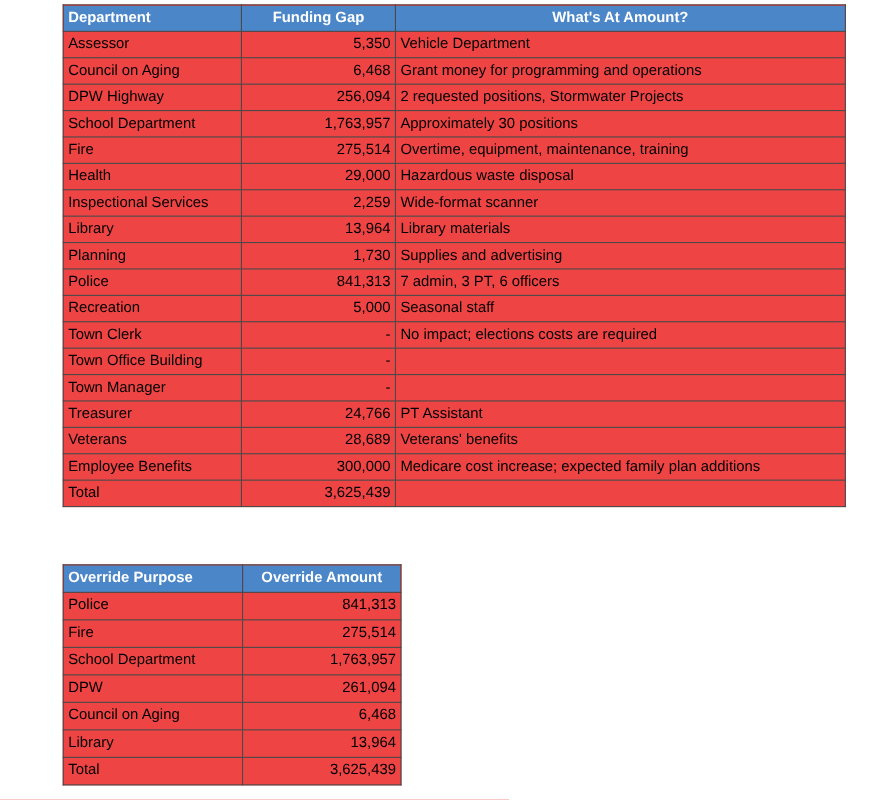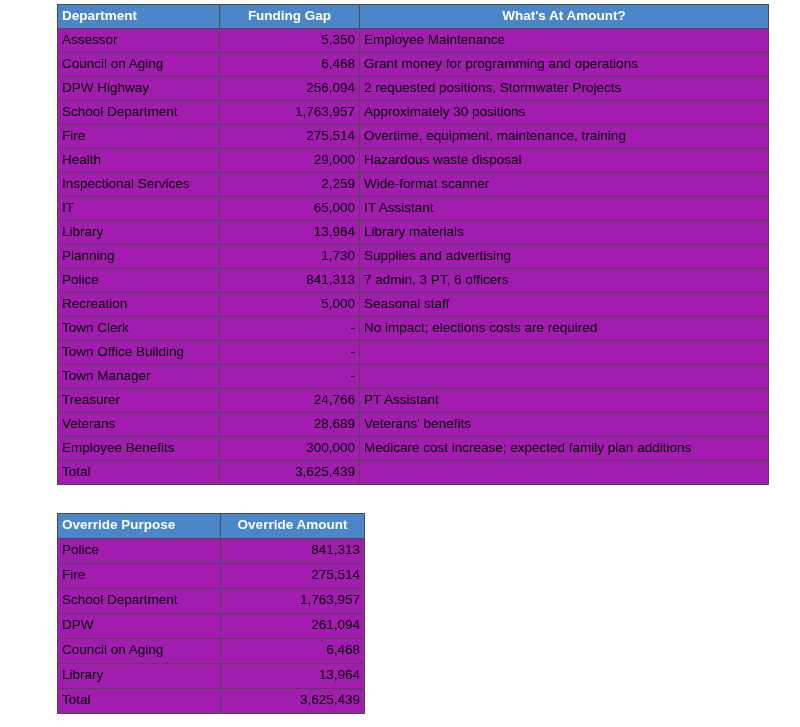--- a/index.html
+++ b/index.html
@@ -16,21 +16,21 @@
     overflow: hidden;
   }
   .page {
     position: relative;
     width: 800px;
     height: 727px;
   }
   table {
     border-collapse: collapse;
     table-layout: fixed;
-    background: #a21caf;
+    background: #ef4444;
   }
   table td, table th {
     border: 1px solid #4a4a4a;
     font-size: 13.5px;
     line-height: 1.05;
     padding: 2px 4px 3px 4px;
     font-weight: normal;
     vertical-align: middle;
     white-space: nowrap;
     overflow: hidden;
@@ -85,21 +85,21 @@
       <tr class="hdr">
         <th class="t-left">Department</th>
         <th class="t-center">Funding Gap</th>
         <th class="t-center">What's At Amount?</th>
       </tr>
     </thead>
     <tbody id="funding-gap-body">
         <tr>
           <td class="t-left">Assessor</td>
           <td class="t-right">5,350</td>
-          <td class="t-left">Employee Maintenance</td>
+          <td class="t-left">Vehicle Department</td>
         </tr>
         <tr>
           <td class="t-left">Council on Aging</td>
           <td class="t-right">6,468</td>
           <td class="t-left">Grant money for programming and operations</td>
         </tr>
         <tr>
           <td class="t-left">DPW Highway</td>
           <td class="t-right">256,094</td>
           <td class="t-left">2 requested positions, Stormwater Projects</td>
@@ -116,25 +116,20 @@
         </tr>
         <tr>
           <td class="t-left">Health</td>
           <td class="t-right">29,000</td>
           <td class="t-left">Hazardous waste disposal</td>
         </tr>
         <tr>
           <td class="t-left">Inspectional Services</td>
           <td class="t-right">2,259</td>
           <td class="t-left">Wide-format scanner</td>
-        </tr>
-        <tr>
-          <td class="t-left">IT</td>
-          <td class="t-right">65,000</td>
-          <td class="t-left">IT Assistant</td>
         </tr>
         <tr>
           <td class="t-left">Library</td>
           <td class="t-right">13,964</td>
           <td class="t-left">Library materials</td>
         </tr>
         <tr>
           <td class="t-left">Planning</td>
           <td class="t-right">1,730</td>
           <td class="t-left">Supplies and advertising</td>

